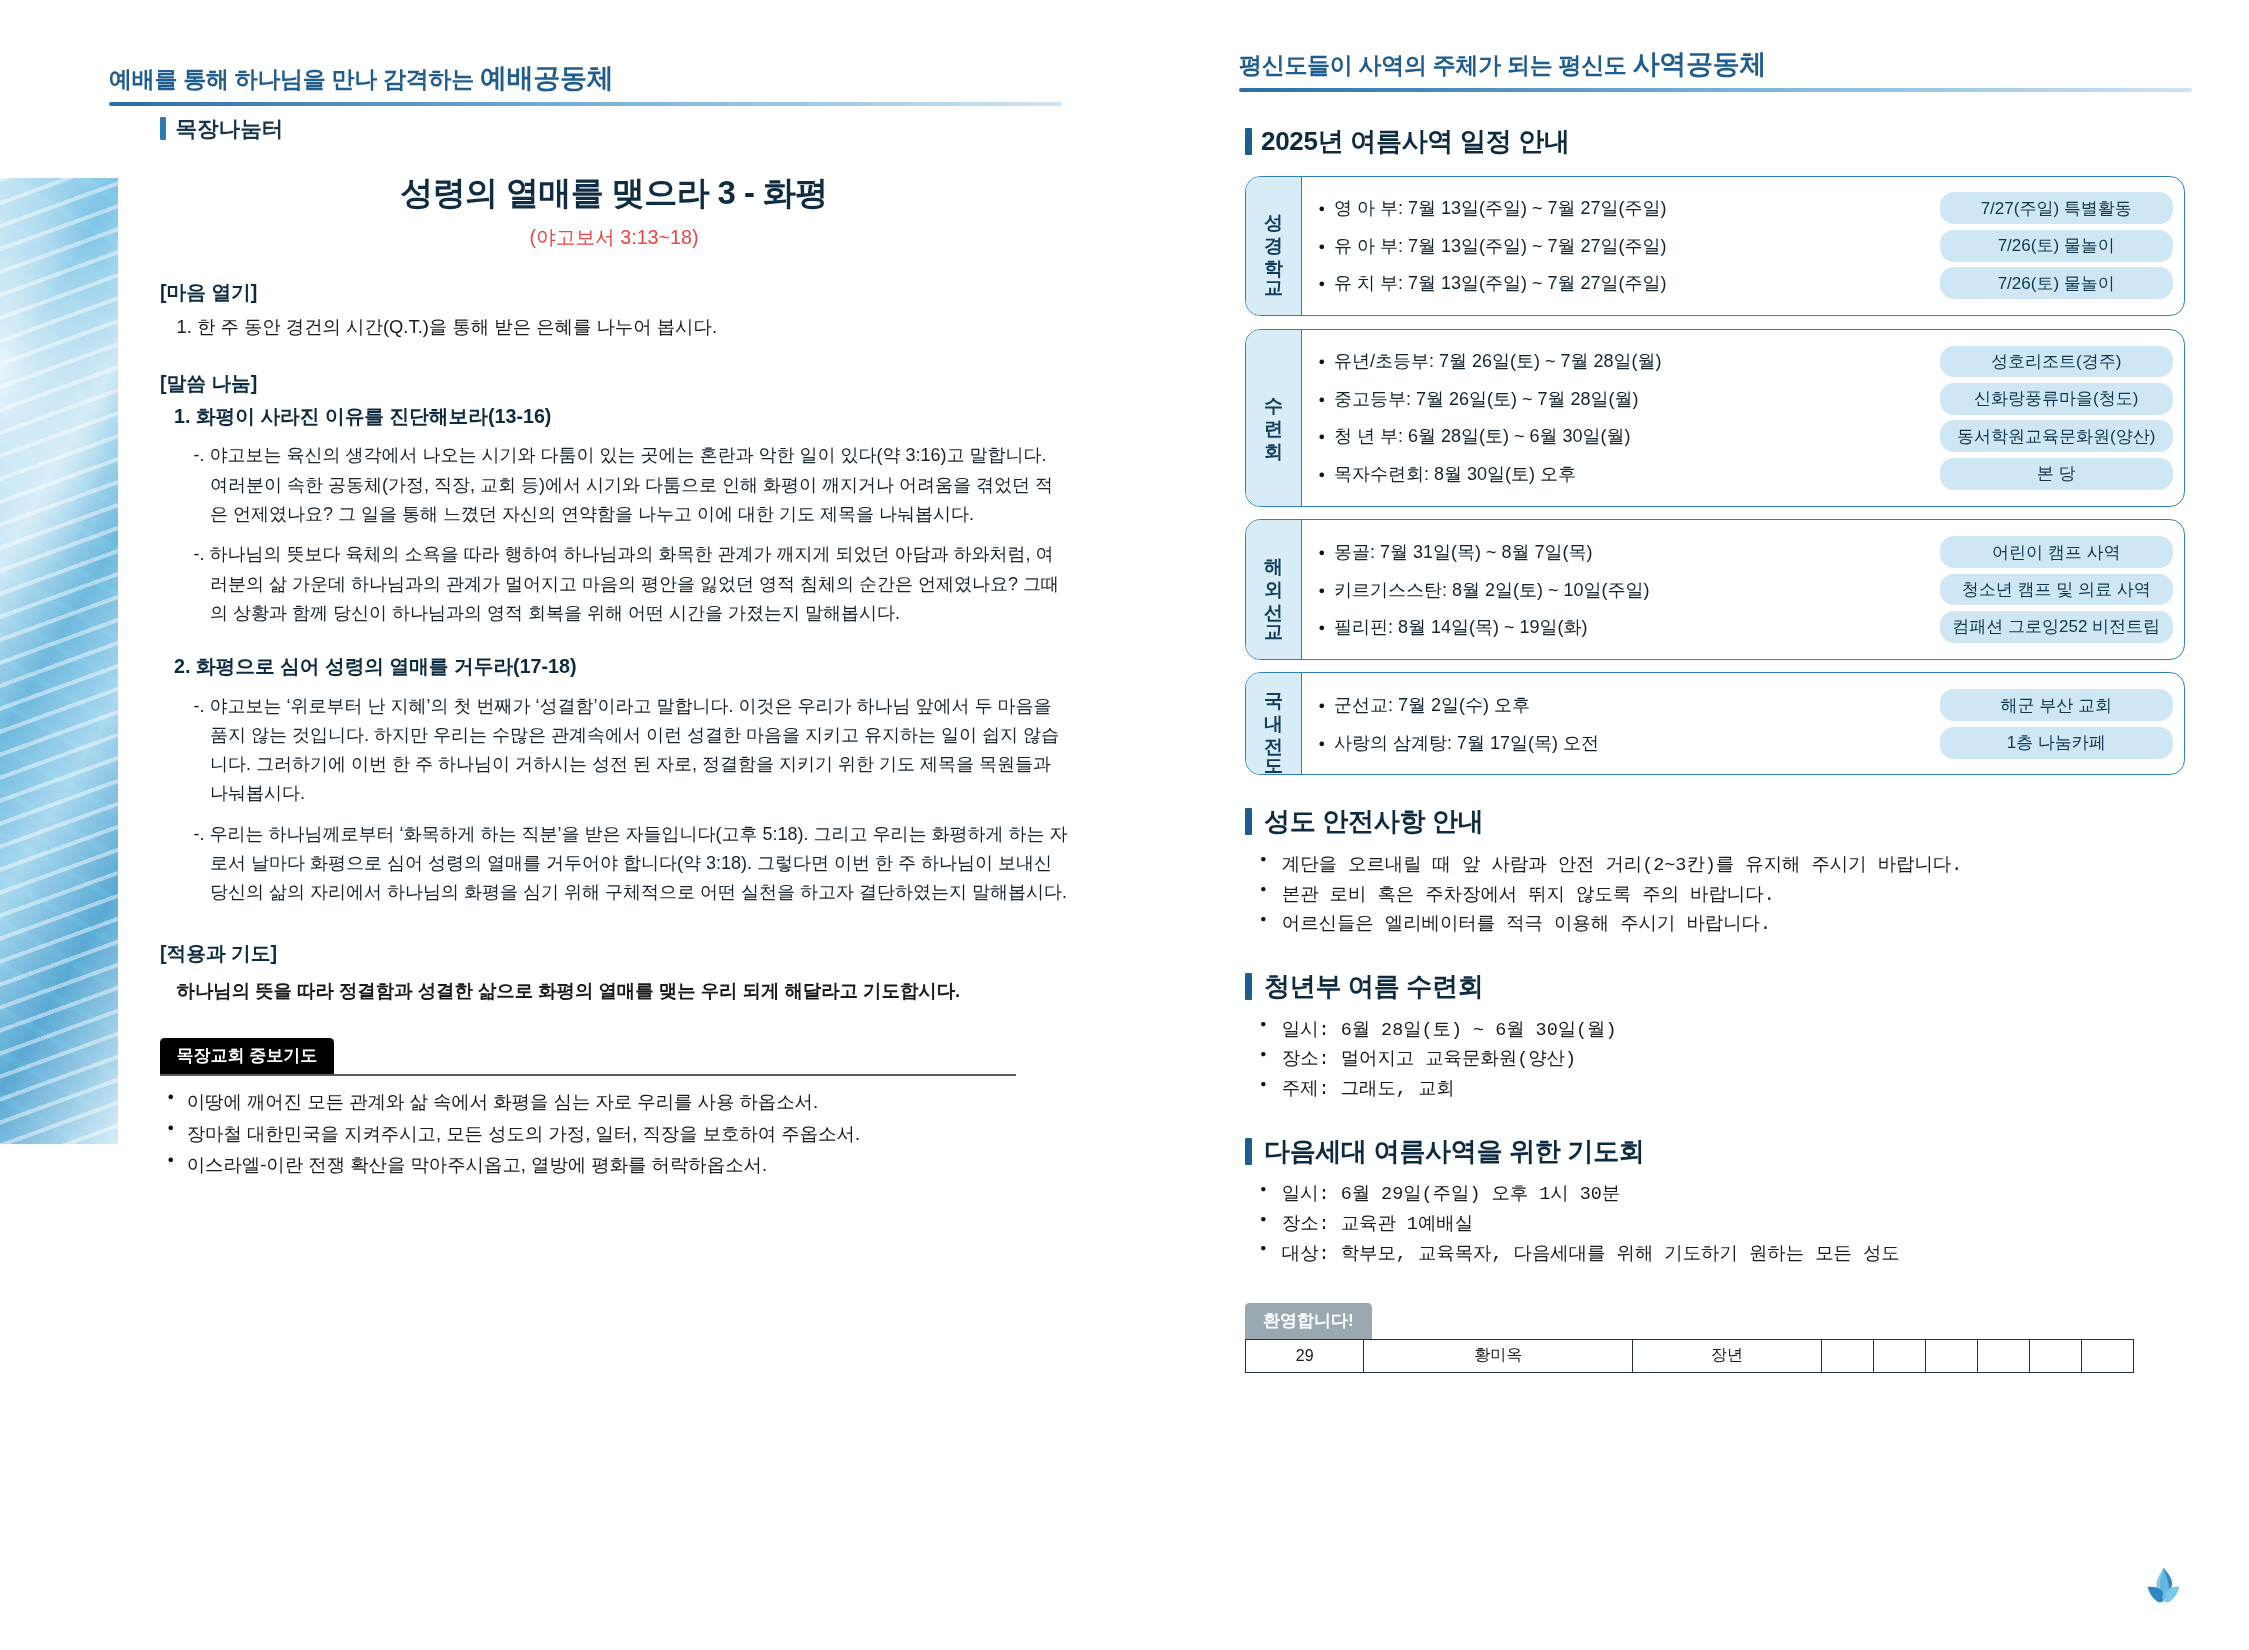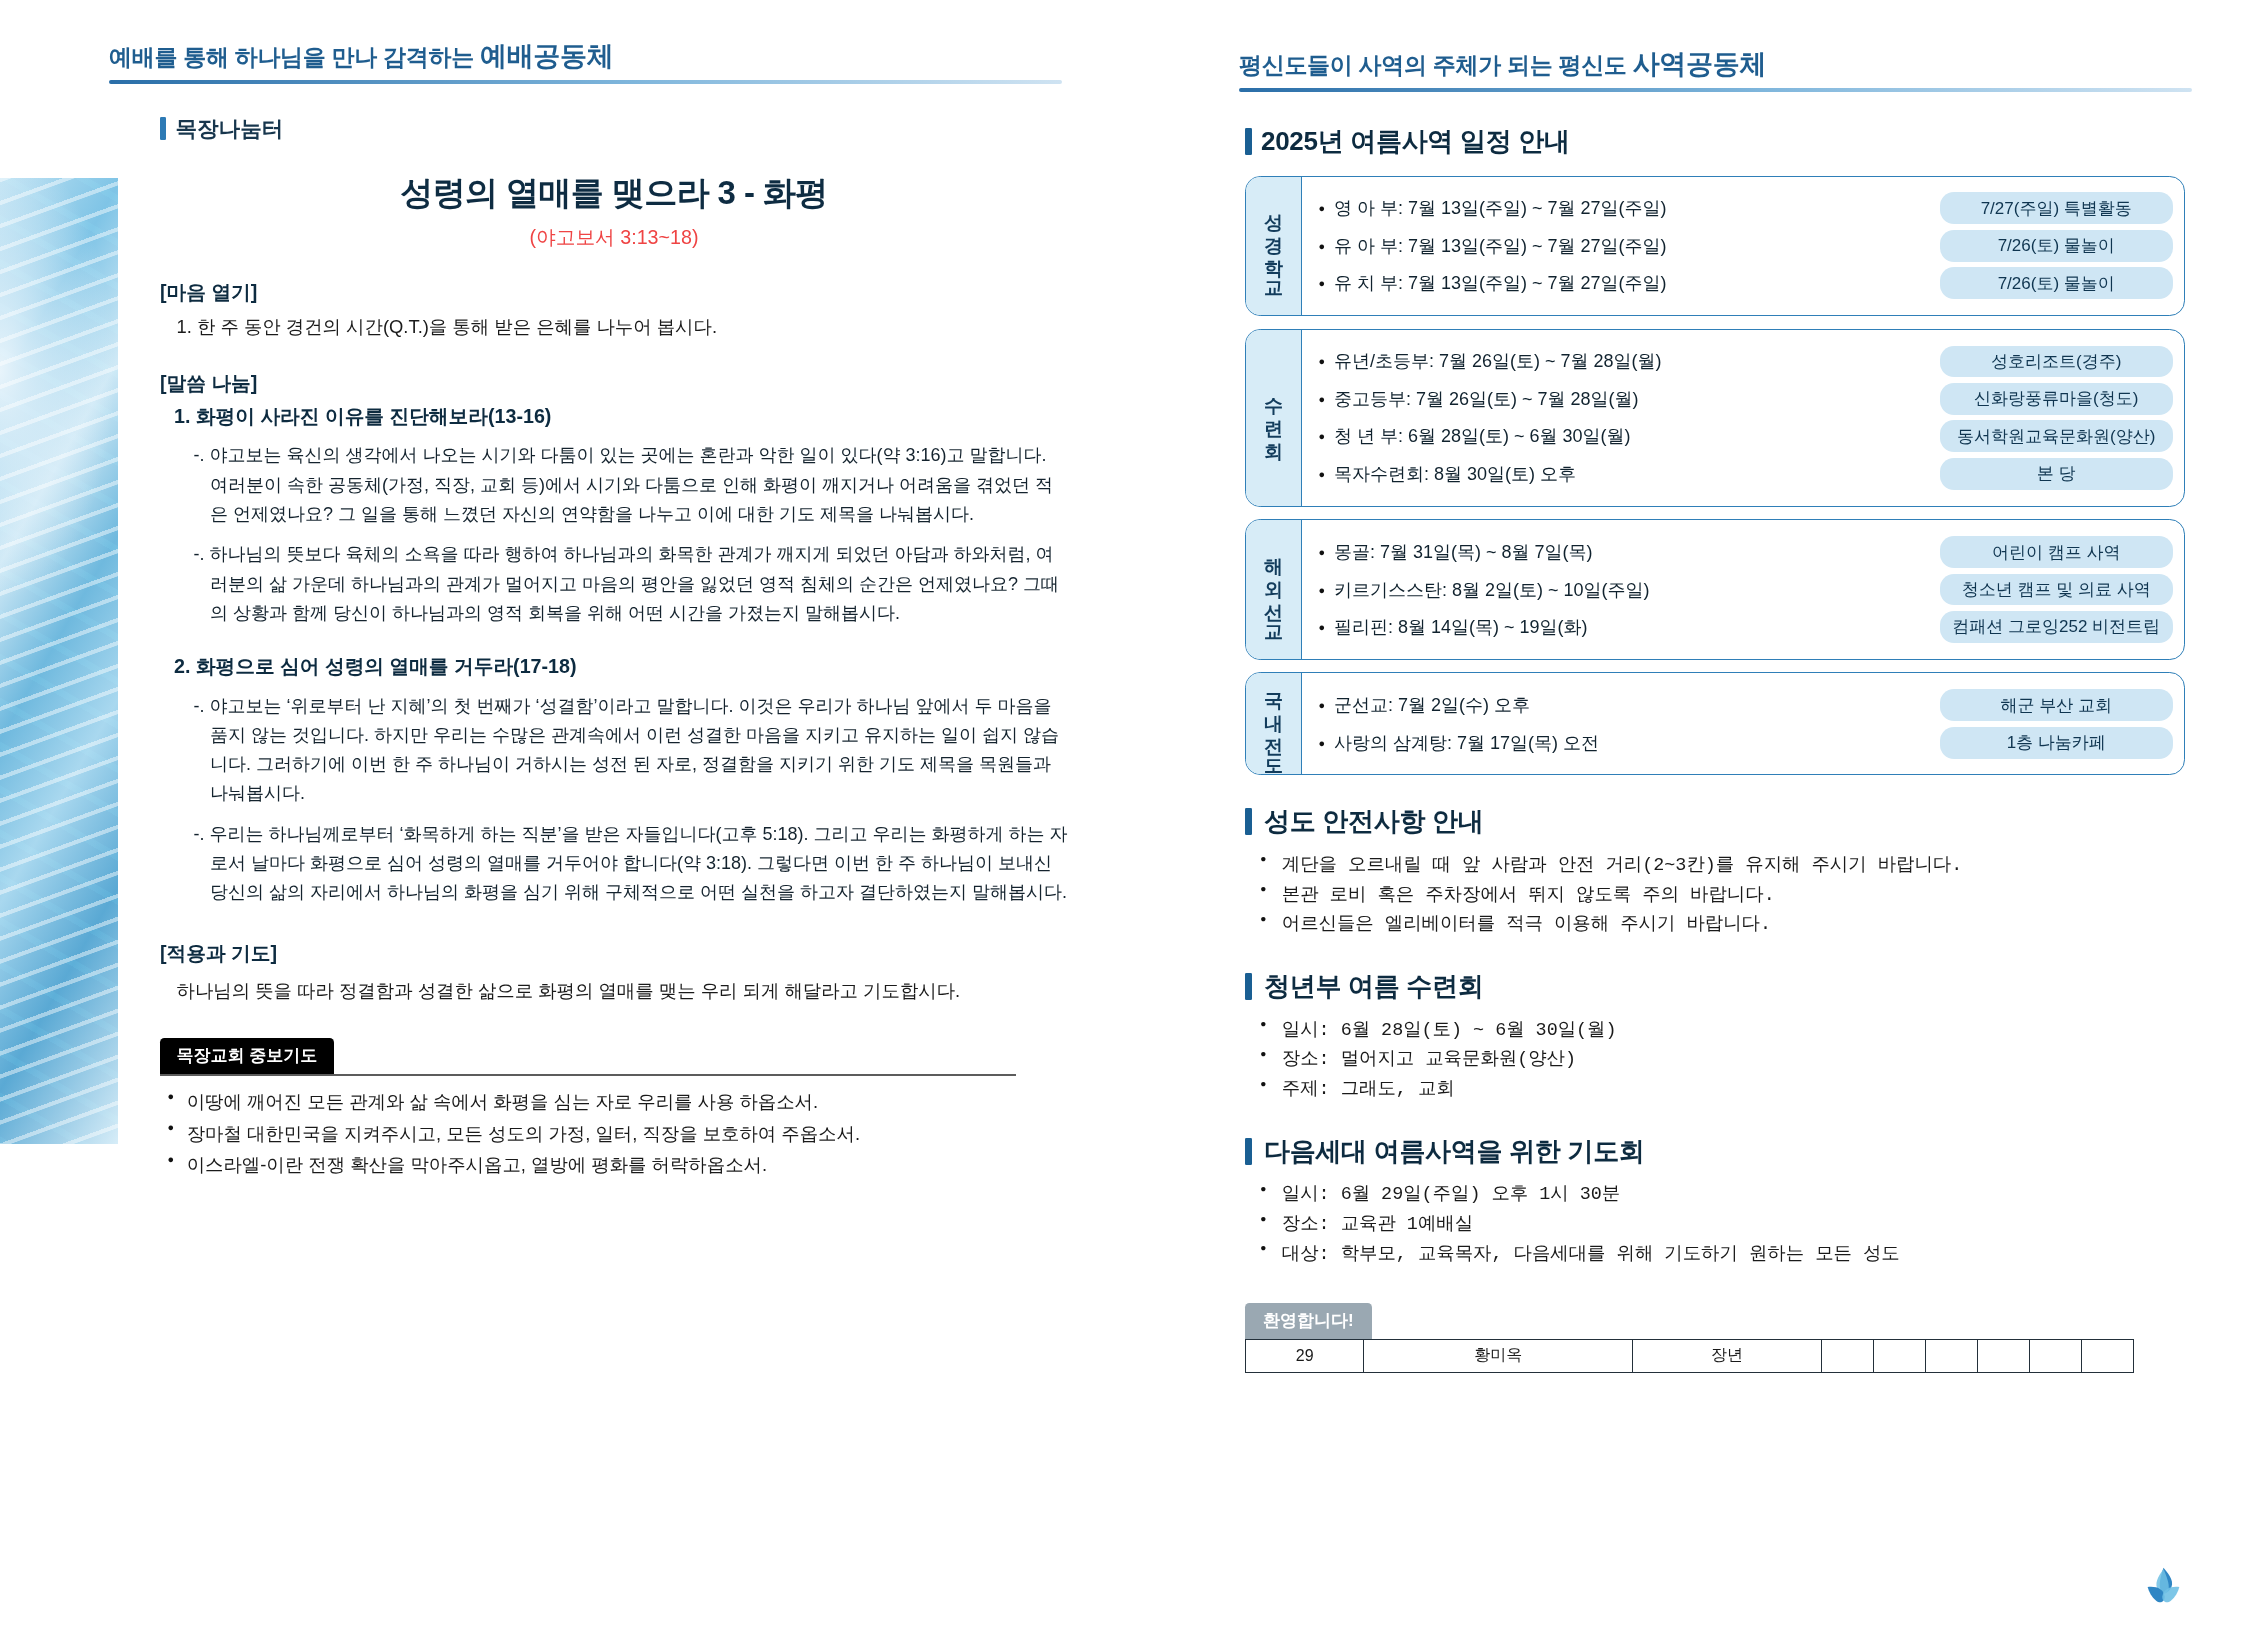--- a/index.html
+++ b/index.html
@@ -52,21 +52,21 @@
   .sermon-ref{text-align:center;font-size:19.7px;color:#ef4444;margin-top:7.6px;}
 
   .block-head{font-size:19.7px;font-weight:700;color:#0d2b40;margin-top:28px;}
   .lead{font-size:18.4px;margin-top:7.6px;padding-left:16.5px;line-height:1.55;}
 
   .num-item{font-size:19.7px;font-weight:700;color:#0d2b40;margin-top:6.4px;padding-left:14px;}
   .num-item.sp{margin-top:25.4px;}
   .dash{
     font-size:18px;line-height:1.62;margin-top:11.4px;padding-left:50px;text-indent:-16.5px;color:#14232e;
   }
-  .apply-body{font-size:18.4px;line-height:1.58;margin-top:9px;padding-left:16.5px;}
+  .apply-body{font-size:18.4px;line-height:1.58;margin-top:9px;padding-left:16.5px;font-weight:bold;}
 
   .tag{
     display:inline-block;margin-top:33px;background:#000000;color:#fff;
     font-size:17px;font-weight:700;padding:5.7px 16.5px 7px;border-radius:4.4px 4.4px 0 0;
   }
   .tag-rule{height:1.9px;background:#5c5c5c;width:856px;}
   .pray li{font-size:18.4px;line-height:1.72;list-style:none;position:relative;padding-left:21.6px;}
   .pray li:before{content:"●";position:absolute;left:2.5px;top:0.6px;font-size:10.8px;color:#111;}
   .pray{margin:10.2px 0 0 5.1px;padding:0;}
 
@@ -118,21 +118,21 @@
 
   .logo{position:absolute;right:58px;bottom:38px;width:57px;height:51px;}
 </style>
 </head>
 <body>
 
 <div class="page">
 
   <div class="wave"></div>
 
-  <div class="colhead" style="left:109px;top:38px;width:953px;">
+  <div class="colhead" style="left:109px;top:60px;width:953px;">
     <div class="txt"><span>예배를 통해 하나님을 만나 감격하는 </span><span class="big">예배공동체</span></div>
     <div class="rule"></div>
   </div>
 
   <div class="colhead" style="left:1239px;top:46px;width:953px;">
     <div class="txt"><span>평신도들이 사역의 주체가 되는 평신도 </span><span class="big">사역공동체</span></div>
     <div class="rule"></div>
   </div>
 
   <div class="left">

